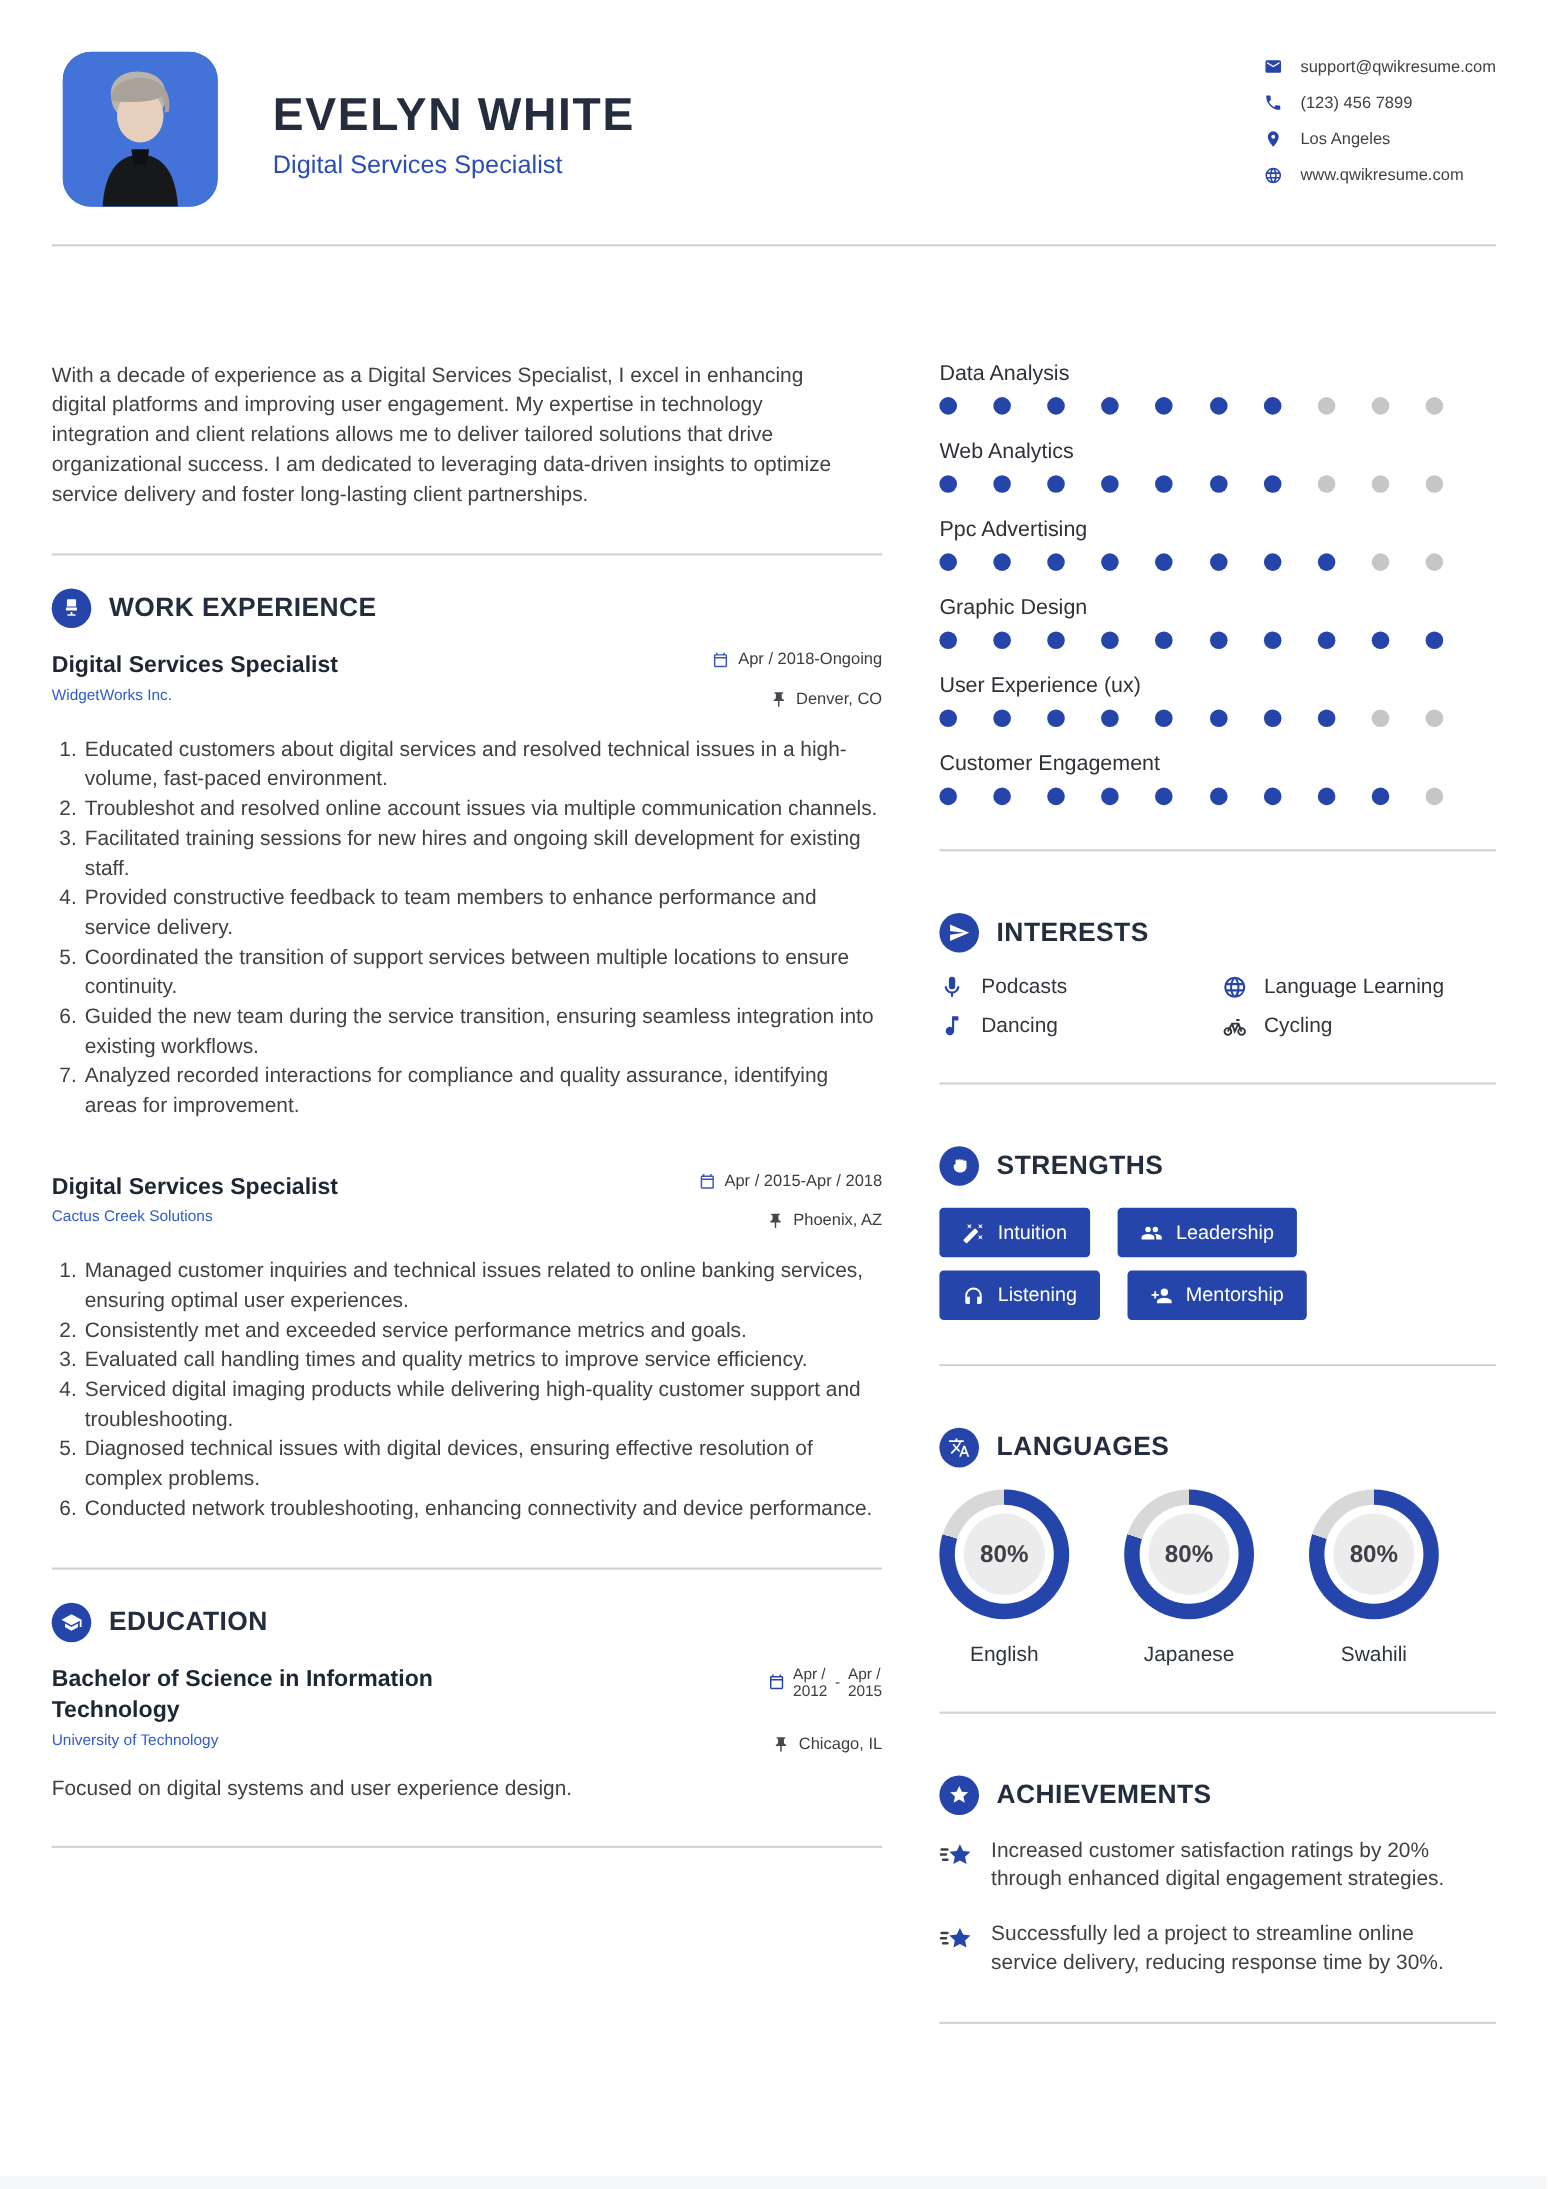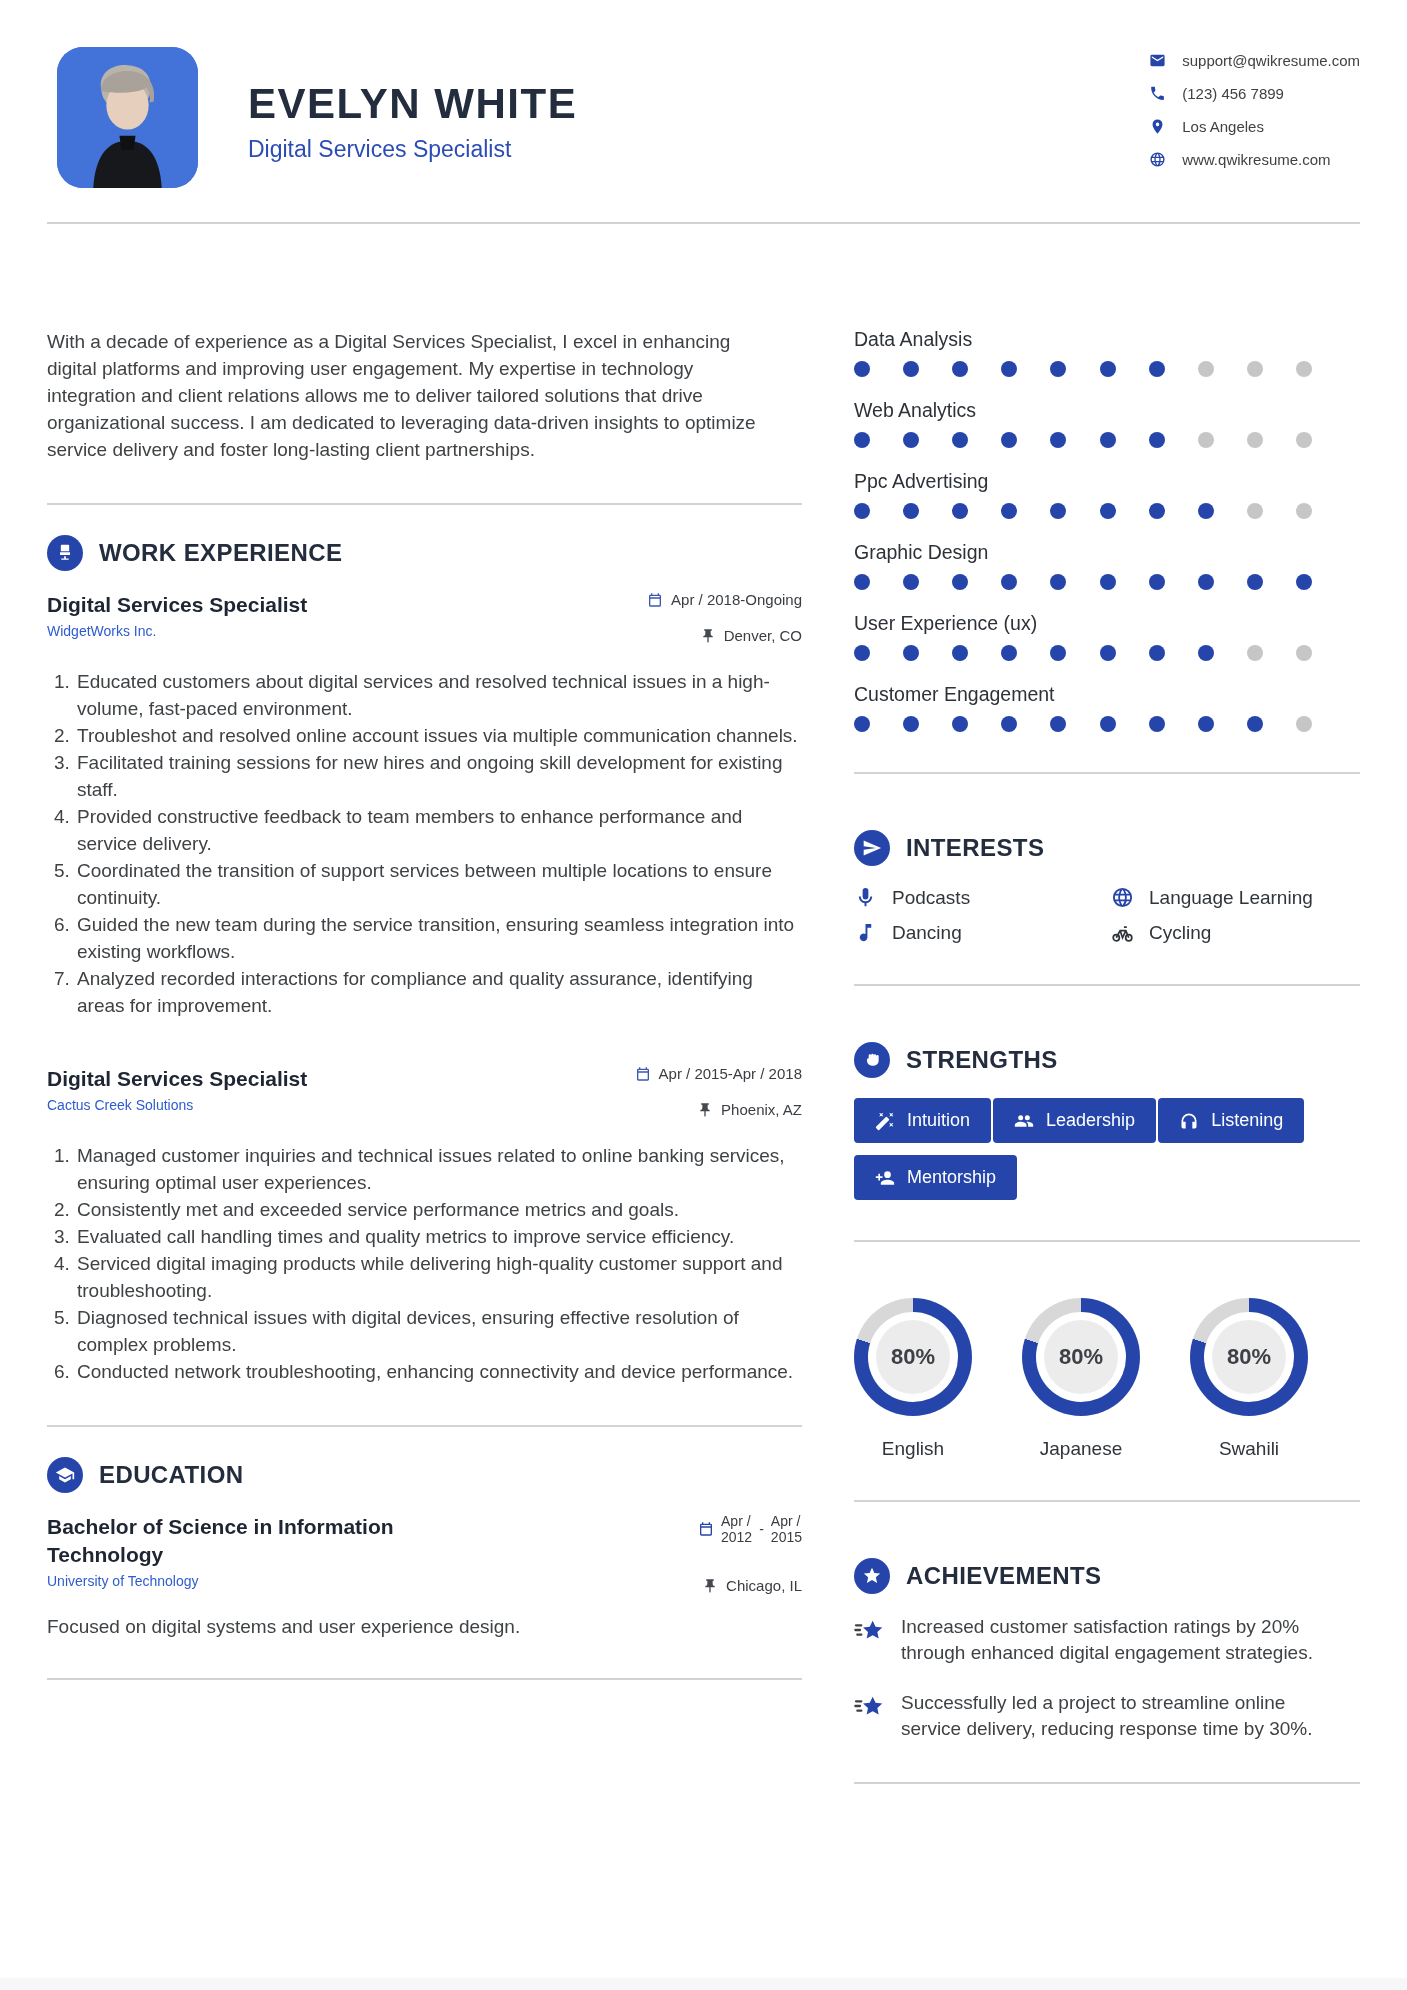--- a/index.html
+++ b/index.html
@@ -61,21 +61,21 @@
   .skill-name { font-size:19.5px; color:#2d3238; margin-bottom:10px; }
   .dots { display:flex; justify-content:space-between; width:458px; }
   .dot { width:16px; height:16px; border-radius:50%; display:inline-block; }
   .dot.on { background:var(--primary,#2545ab); }
   .dot.off { background:var(--dot_off,#c6c6c6); }
 
   .interests-grid { display:grid; grid-template-columns:245px auto; row-gap:24px;gap:12px; }
   .interest { display:flex; align-items:center; gap:15px; font-size:19px; color:#30353c; }
   .interest svg { width:23px; height:23px; fill:var(--primary,#2545ab); flex:none; }
 
-  .pills { display:flex; flex-wrap:wrap; gap:12px 2px; max-width:480px; }
+  .pills { display:flex; flex-wrap:wrap; gap:12px 25px; max-width:480px; }
   .pill { display:inline-flex; align-items:center; gap:12px; background:var(--primary,#2545ab);
           color:#fff; font-size:18px; padding:12px 21px; border-radius:4px; }
   .pill svg { width:20px; height:20px; fill:#fff; }
 
   .langs { display:flex; gap:50px; }
   .lang { display:flex; flex-direction:column; align-items:center; }
   .donut { width:118px; height:118px; border-radius:50%; position:relative; }
   .donut::before { content:""; position:absolute; inset:14px; background:#fff; border-radius:50%; }
   .donut-center { position:absolute; inset:22px; background:var(--donut_center,#ececec); border-radius:50%;
                   display:flex; align-items:center; justify-content:center;
@@ -433,20 +433,28 @@
                 <path d="M15 12a4 4 0 1 0-4-4 4 4 0 0 0 4 4zm-9-2V7H4v3H1v2h3v3h2v-3h3v-2zm9 4c-2.67 0-8 1.34-8 4v2h16v-2c0-2.66-5.33-4-8-4z"></path>
               </svg>
             <span>Mentorship</span>
           </span>
         </div>
       </section>
 
       <hr class="rule">
 
       <section>
+        <div class="sec-head">
+          <span class="sec-icon">
+            <svg viewBox="0 0 24 24">
+                <path d="M12.87 15.07l-2.54-2.51.03-.03A17.52 17.52 0 0 0 14.07 6H17V4h-7V2H8v2H1v2h11.17C11.5 7.92 10.44 9.75 9 11.35A14.98 14.98 0 0 1 6.69 8h-2c.73 1.63 1.73 3.17 2.98 4.56l-5.09 5.02L4 19l5-5 3.11 3.11.76-2.04zM18.5 10h-2L12 22h2l1.12-3h4.75L21 22h2zm-2.62 7 1.62-4.33L19.12 17z"></path>
+              </svg>
+          </span>
+          <h2>LANGUAGES</h2>
+        </div>
         <div class="langs">
           <div class="lang">
             <div class="donut" style="background: conic-gradient(rgb(37, 69, 171) 0deg, rgb(37, 69, 171) 288deg, rgb(216, 216, 216) 288deg, rgb(216, 216, 216) 360deg);">
               <span class="donut-center">80%</span>
             </div>
             <div class="lang-name">English</div>
           </div>
           <div class="lang">
             <div class="donut" style="background: conic-gradient(rgb(37, 69, 171) 0deg, rgb(37, 69, 171) 288deg, rgb(216, 216, 216) 288deg, rgb(216, 216, 216) 360deg);">
               <span class="donut-center">80%</span>

